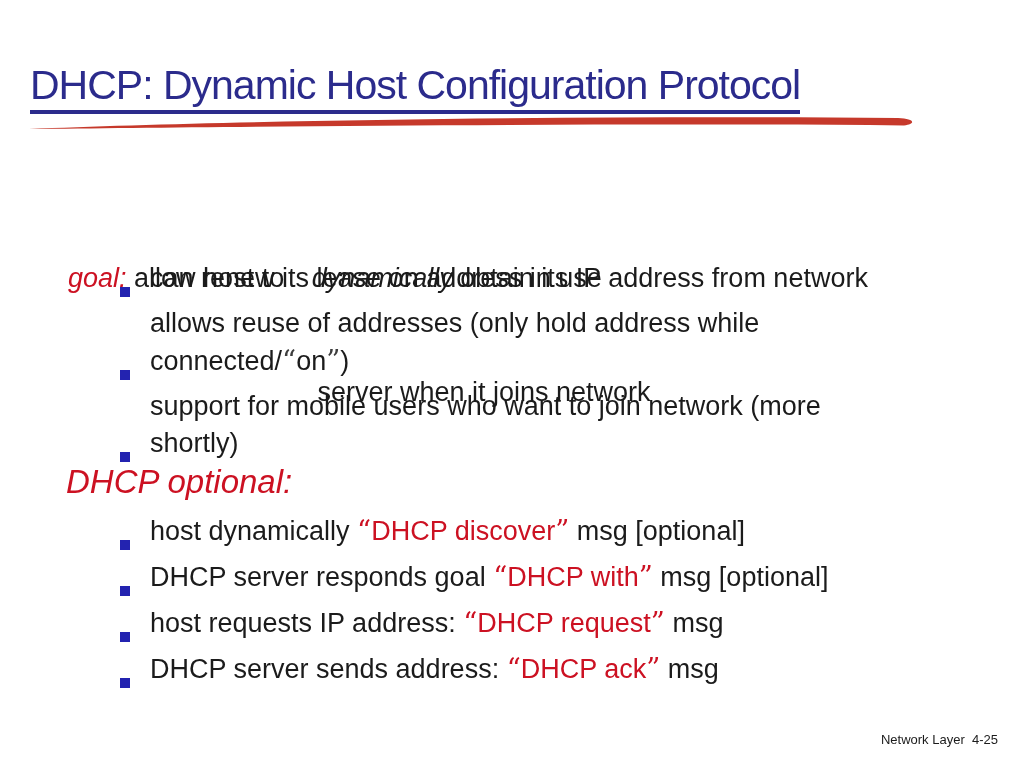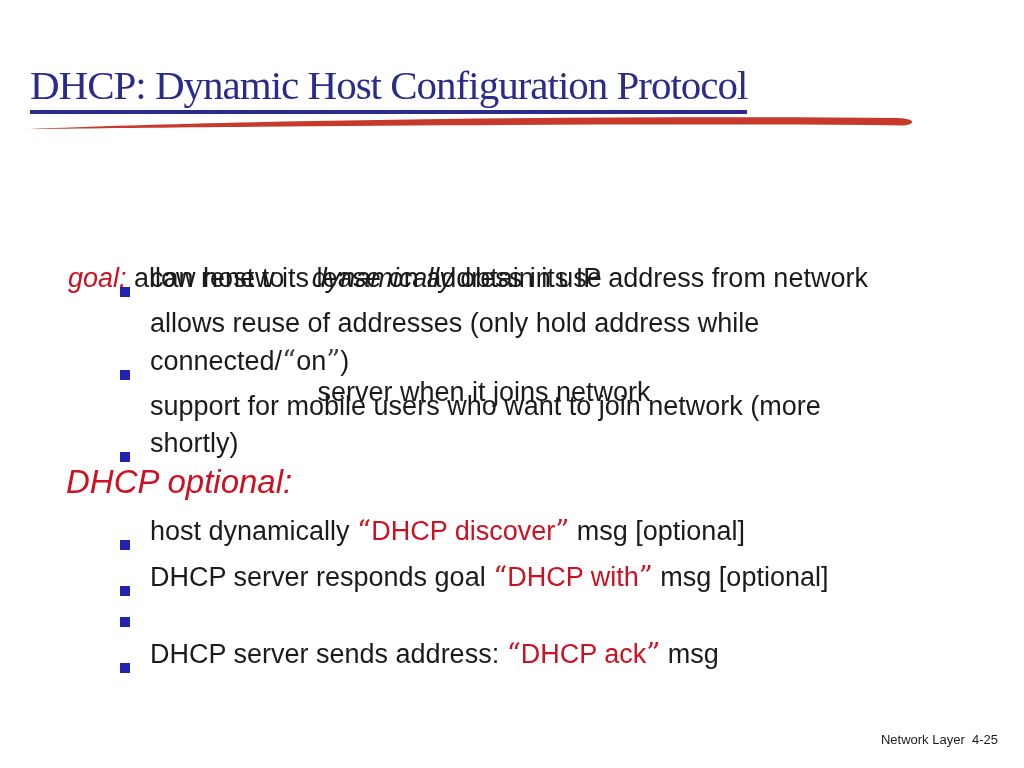--- a/index.html
+++ b/index.html
@@ -32,21 +32,20 @@
   }
   .title-block h1 {
     margin: 0; font-size: 41px; font-weight: normal;
     letter-spacing: -1px; line-height: 1.12;
     color: var(--navy, #2b2b8c);
     white-space: nowrap;
   }
   .title-text {
     border-bottom: 4px solid var(--navy, #2b2b8c);
     padding-bottom: 2px;
-    font-family: Liberation Serif, serif;
   }
   .marker-svg {
     position: absolute; left: 26px; top: 113px;
     width: 912px; height: 20px;
     z-index: 2;
   }
   .swoosh { fill: var(--marker_red, #c6392b); }
 
   
   .goal {
@@ -146,20 +145,21 @@
       <div class="btext"><span>host dynamically </span><span class="q q-red">“</span><span class="term">DHCP discover</span><span class="q q-red">”</span><span> msg [optional]</span></div>
     </div>
 
     <div class="bullet">
       <span class="sq"></span>
       <div class="btext"><span>DHCP server responds goal </span><span class="q q-red">“</span><span class="term">DHCP with</span><span class="q q-red">”</span><span> msg [optional]</span></div>
     </div>
 
     <div class="bullet">
       <span class="sq"></span>
+      <div class="btext"><span>host requests IP address: </span><span class="q q-red">“</span><span class="term">DHCP request</span><span class="q q-red">”</span><span> msg</span></div>
     </div>
 
     <div class="bullet">
       <span class="sq"></span>
       <div class="btext"><span>DHCP server sends address: </span><span class="q q-red">“</span><span class="term">DHCP ack</span><span class="q q-red">”</span><span> msg</span></div>
     </div>
 
   </div>
 
   <div class="footer">Network Layer  4-25</div>

